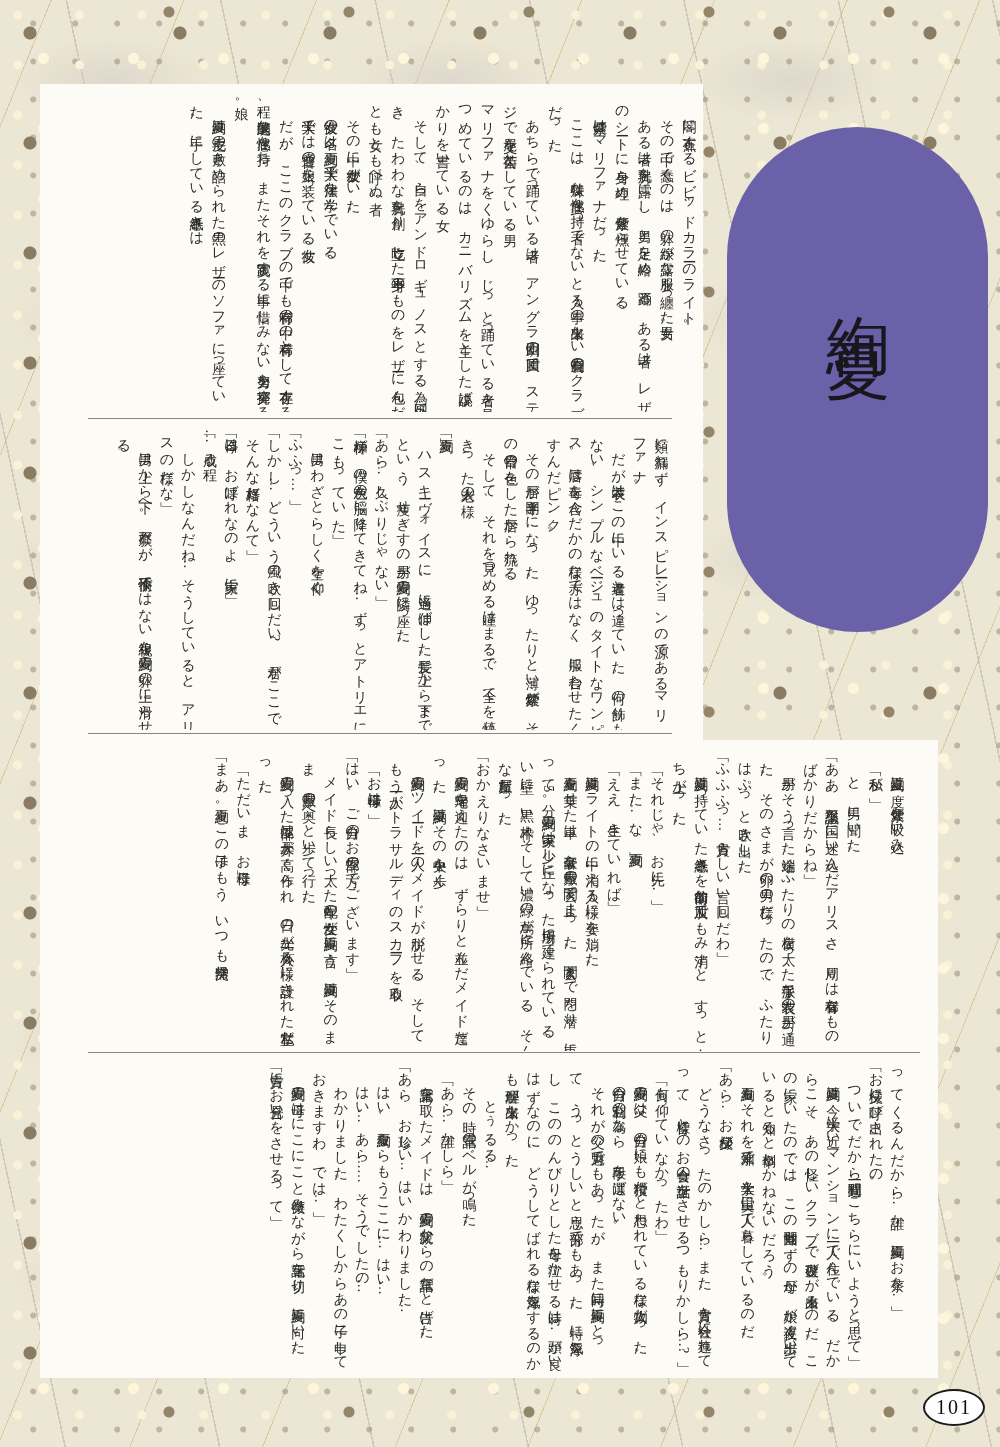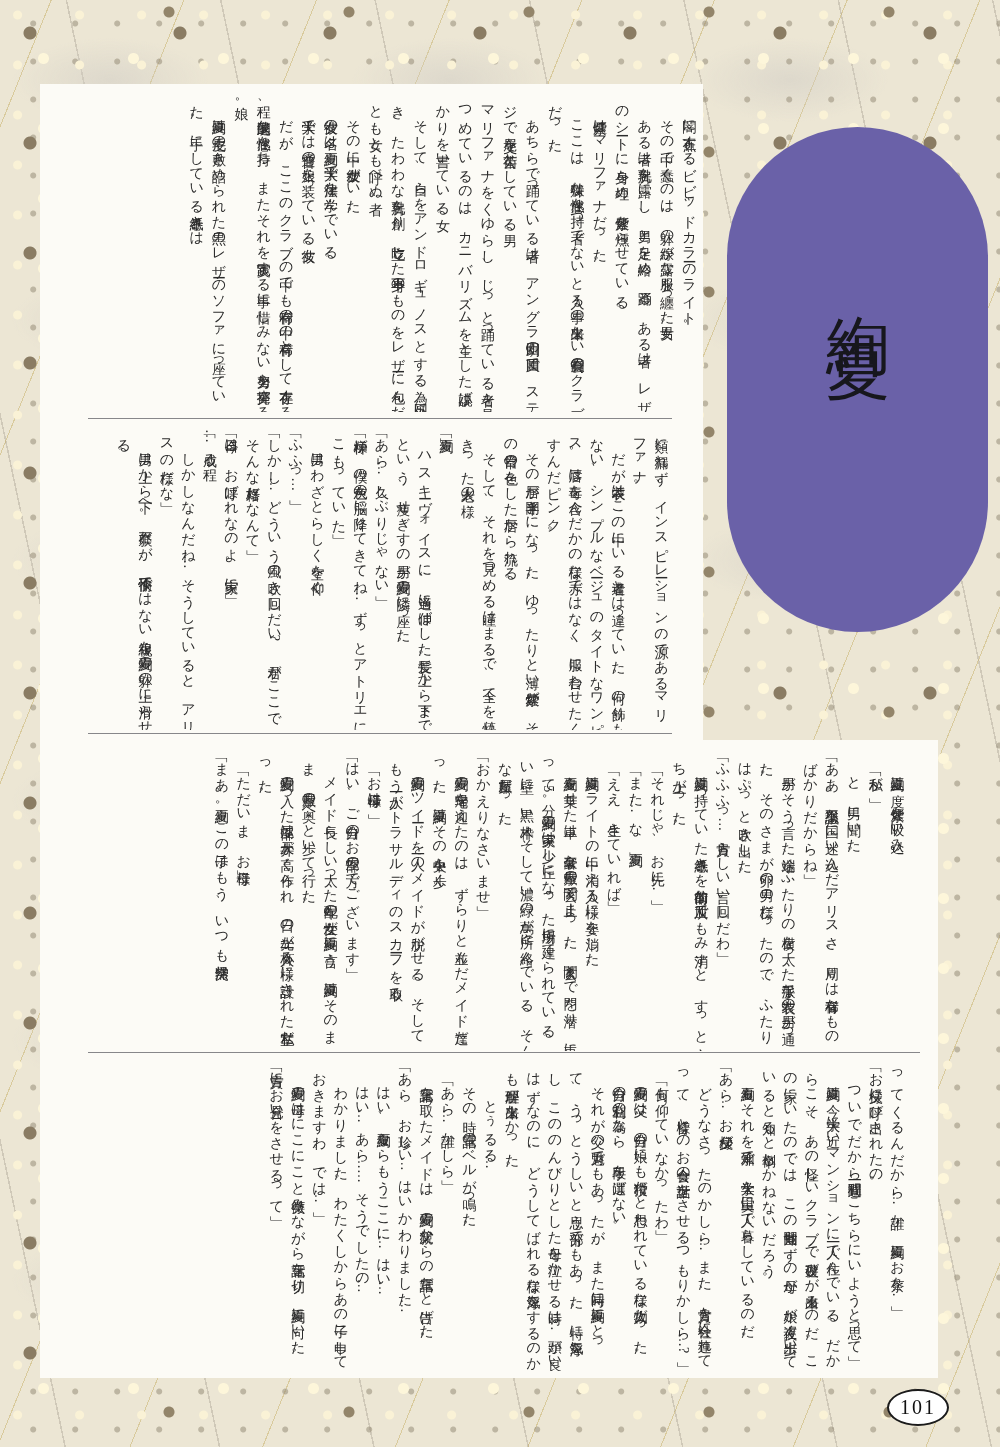--- a/index.html
+++ b/index.html
@@ -65,21 +65,21 @@
   .band1{left:88px;top:96px;width:612px;height:316px;line-height:22.4px;}
   .band2{left:88px;top:429px;width:584px;height:301px;line-height:21.5px;}
   .band3{left:88px;top:753px;width:820px;height:298px;line-height:21.8px;}
   .band4{left:88px;top:1063px;width:820px;height:308px;line-height:21.4px;}
   .sep{position:absolute;height:1px;background:#87878a;z-index:2;}
   .sep1{left:88px;top:418px;width:584px;}
   .sep2{left:88px;top:733px;width:584px;}
   .sep3{left:88px;top:1052px;width:832px;}
   
   .page-number{
-    position:absolute;left:887px;top:1389px;width:62px;height:37px;
+    position:absolute;left:923px;top:1389px;width:62px;height:37px;
     background:#ffffff;border:2px solid #1b1b1b;border-radius:50%;
     display:flex;align-items:center;justify-content:center;z-index:4;
     box-sizing:border-box;
   }
   .page-number span{
     font-size:20px;color:#111;letter-spacing:2px;font-weight:500;
     font-family:"Liberation Serif","DejaVu Serif",serif;
   }
 </style>
 </head>

